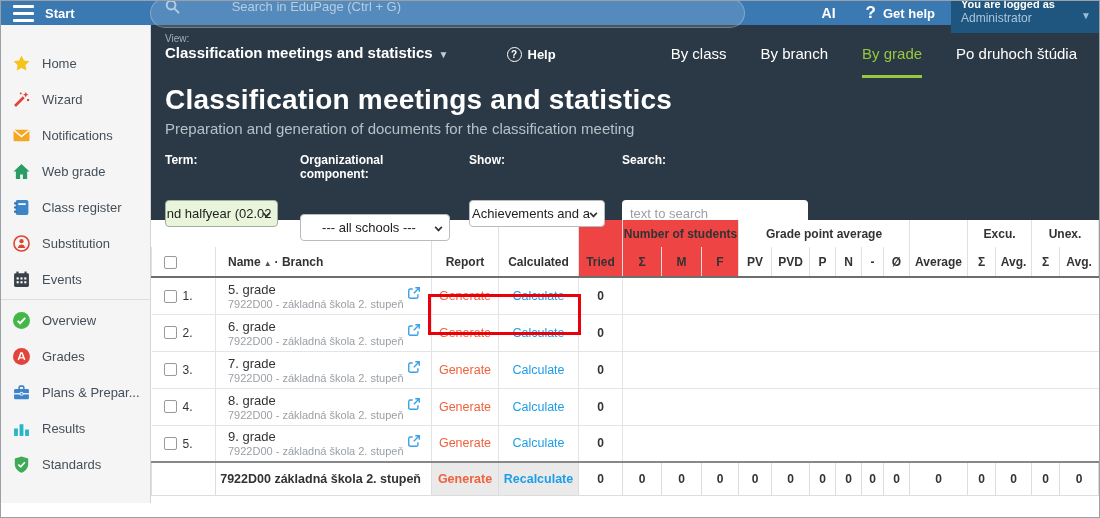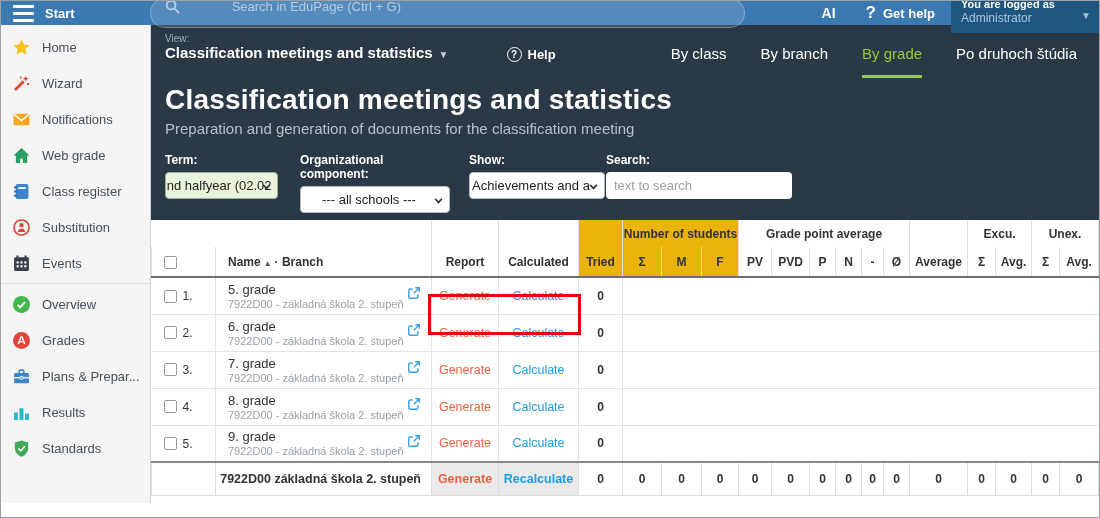--- a/index.html
+++ b/index.html
@@ -19,60 +19,60 @@
   .ai-btn { font-size:14px; font-weight:bold; padding:0 14px; cursor:pointer; }
   .gethelp { display:flex; align-items:center; gap:7px; font-size:13px; font-weight:bold; padding:0 16px; cursor:pointer; }
   .q-mark { font-size:17px; font-weight:bold; }
   .user-box { width:148px; height:40px; background:#1f567f; padding:5px 22px 5px 10px; position:relative; cursor:pointer; }
   .user-box .l1 { font-size:11px; font-weight:bold; color:#fff; }
   .user-box .l2 { font-size:12px; color:#a9c6de; margin-top:1px; }
   .user-box .chev { position:absolute; right:8px; top:17px; color:#9dbcd6; font-size:10px; }
 
   
   .app { display:flex; height:478px; }
-  .sidebar { width:150px; background:#f5f5f5; border-right:1px solid #d4d4d4; padding-top:4px; }
+  .sidebar { width:150px; background:#f5f5f5; border-right:1px solid #d4d4d4; padding-top:20px; }
   .side-item { display:flex; align-items:center; height:36px; padding-left:12px; gap:12px; font-size:13px; color:#454f59; cursor:pointer; }
   .side-item svg { flex:0 0 17px; }
   .side-divider { border-top:1px solid #ddd; margin:2px 0; }
   .main { flex:1; display:flex; flex-direction:column;justify-content:space-between; }
 
   
   .dark { background:#2b3845; color:#fff; height:195px; padding:8px 22px 0 14px; }
   .viewrow { display:flex; align-items:flex-start; }
   .view-label { font-size:10px; color:#9fb0bd; }
   .view-title { font-size:15px; font-weight:bold; cursor:pointer; }
   .view-title .caret { font-size:10px; color:#c3ccd4; margin-left:6px; }
   .help-btn { display:flex; align-items:center; gap:6px; margin:14px 0 0 58px; font-size:13px; font-weight:bold; cursor:pointer; }
   .help-circle { width:15px; height:15px; border:1.5px solid #fff; border-radius:50%; font-size:10px; font-weight:bold; display:flex; align-items:center; justify-content:center; }
   .tabs { margin-left:auto; display:flex; gap:34px; padding-top:12px; }
   .tab { font-size:15px; color:#fff; padding-bottom:13px; cursor:pointer; white-space:nowrap; }
   .tab.active { color:#97c93d; border-bottom:3px solid #97c93d; }
   h1 { font-size:28px; font-weight:bold; margin-top:6px; letter-spacing:.2px; }
   .subtitle { font-size:15px; color:#b6c0c9; margin-top:4px; }
   .filters { display:flex; margin-top:16px; }
-  .fg { display:flex; flex-direction:column; }
+  .fg { display:flex; flex-direction:column;gap:28px; }
   .fg label { font-size:12px; font-weight:bold; color:#fff; margin-bottom:5px; }
   .sel { height:27px; border:1px solid #9fb0a0; border-radius:4px; background:#e9f5da; display:flex; align-items:center; justify-content:center; font-size:13px; color:#222; padding:0 20px 0 8px; position:relative; cursor:pointer; white-space:nowrap; overflow:hidden; }
   .sel.white { background:#fff; border-color:#b8bcc0; }
   .sel .chv { position:absolute; right:7px; top:9px; width:7px; height:7px; border-right:2px solid #333; border-bottom:2px solid #333; transform:rotate(45deg) scale(.8); }
   .fg.f-term { margin-left:0; width:113px; }
   .fg.f-branch { margin-left:58px; width:150px; }
   .fg.f-org { margin-left:22px; width:150px; }
   .fg.f-show { margin-left:19px; width:136px; }
-  .fg.f-search { margin-left:1px; width:186px; }
+  .fg.f-search { margin-left:17px; width:186px; }
   .search-input { height:27px; border:none; border-radius:4px; padding:0 8px; font-size:13px; font-family:"Liberation Sans",sans-serif; color:#222; outline:none; }
   .search-input::placeholder { color:#9aa0a6; }
 
   
   .table-wrap { background:#fff; flex:1; }
   table { width:100%; border-collapse:collapse; table-layout:fixed; font-size:12px; color:#333; }
   thead th { font-weight:bold; border-left:1px solid #e0e0e0; border-right:1px solid #e0e0e0; text-align:center; }
   thead tr.g-row th { height:27px; border-top:none; }
   thead tr.h-row th { height:30px; border-bottom:2px solid #6e6e6e; }
-  th.gray { background:#eab308; }
+  th.gray { background:#ef4444; }
   th.noborder { border-left:none; border-right:none; }
   th.name-h { text-align:left; padding-left:12px; }
   .sort-ic { font-size:8px; color:#555; margin:0 3px; }
   tbody td { height:37px; border-bottom:1px solid #e4e4e4; }
   td.vb { border-right:1px solid #e4e4e4; }
   .cell-check { padding-left:12px; }
   .cb { display:inline-block; width:13px; height:13px; border:1px solid #999; border-radius:2px; background:#fff; vertical-align:middle; cursor:pointer; }
   .rownum { margin-left:6px; font-size:12px; color:#333; vertical-align:middle; }
   .cell-name { position:relative; padding-left:12px; }
   .nm { font-size:13px; color:#333; }

